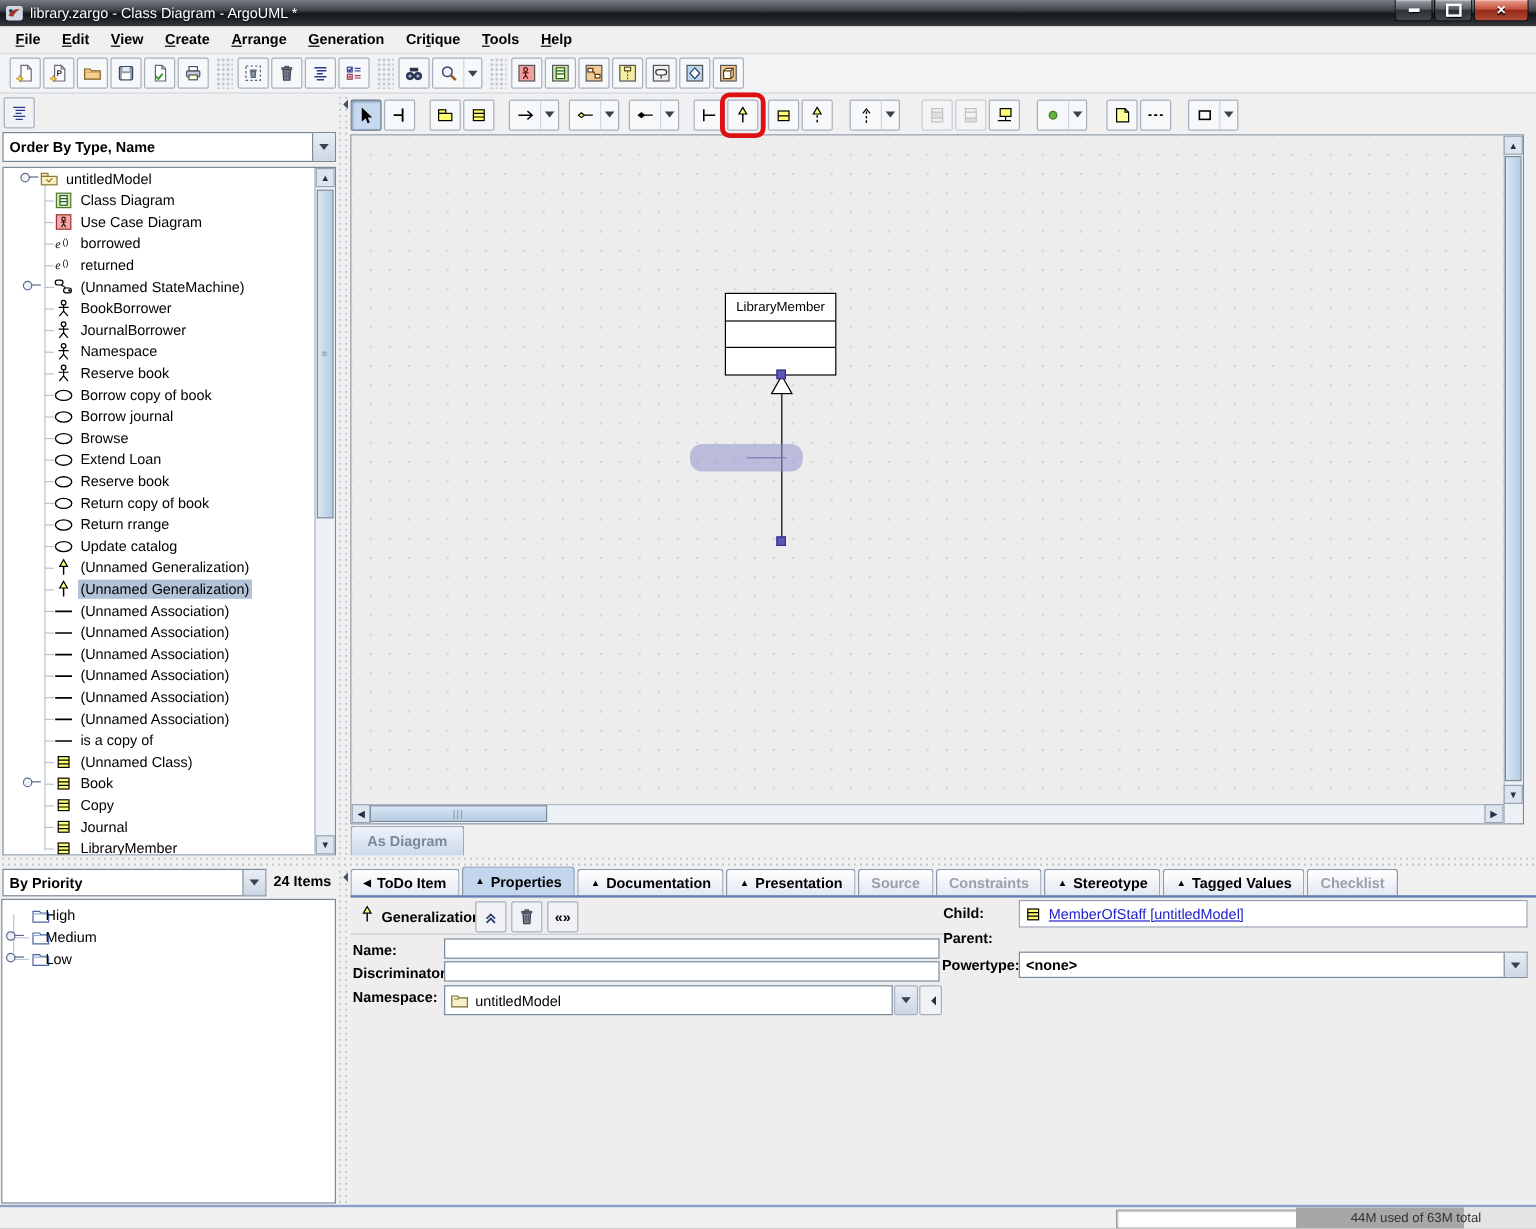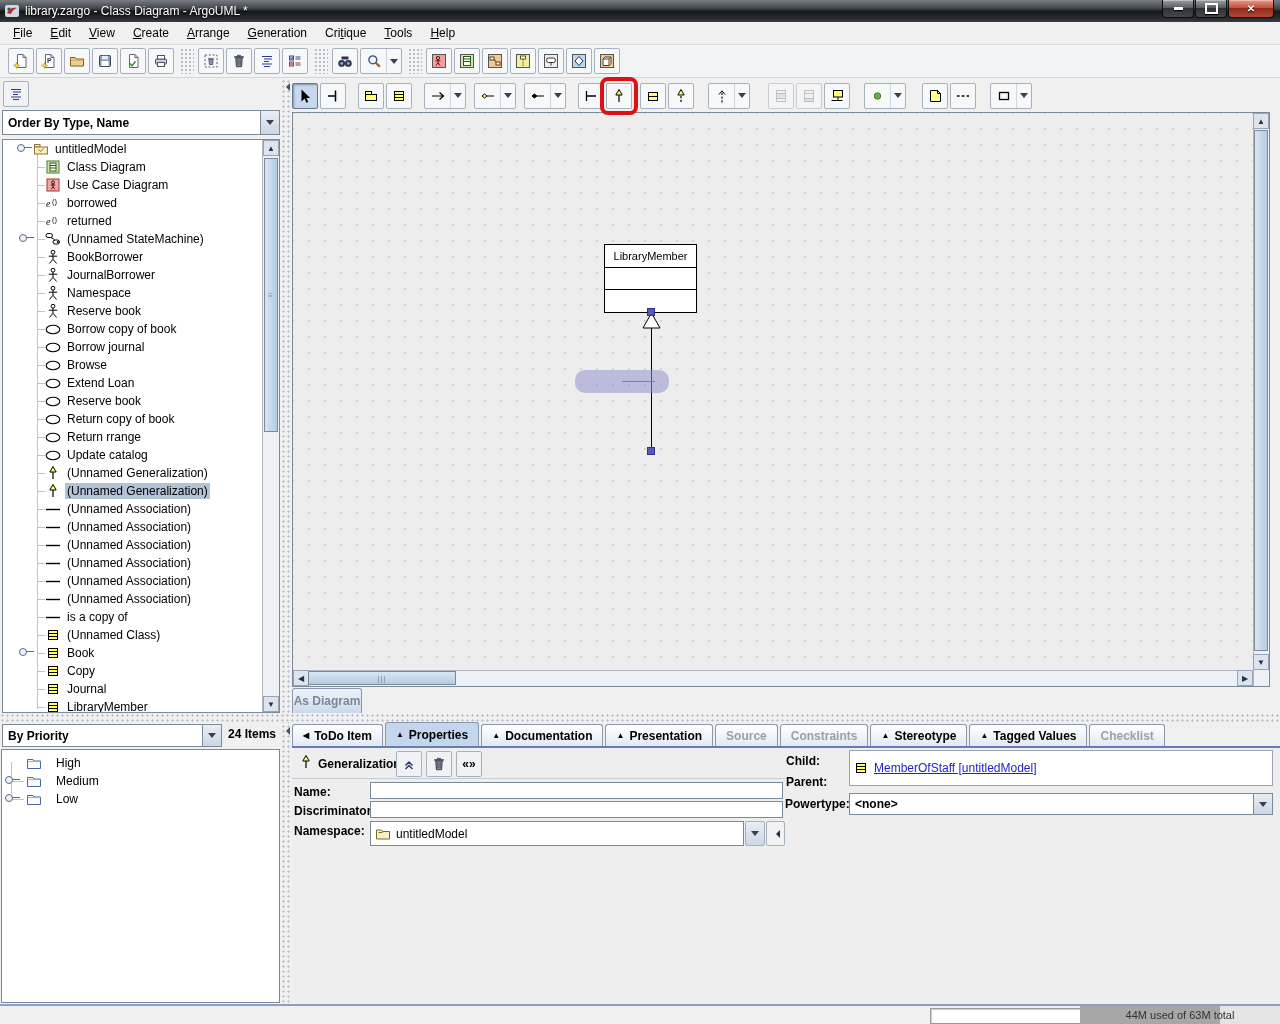--- a/index.html
+++ b/index.html
@@ -15,21 +15,21 @@
   .wb{width:30px;height:17px;border:1px solid #0d0f11;border-top:none;border-radius:0 0 4px 4px;
     background:linear-gradient(#9aa0a6 0%,#585d63 45%,#2e3237 50%,#44484d 100%);
     display:flex;align-items:center;justify-content:center;margin-left:1px;box-shadow:inset 0 1px 0 rgba(255,255,255,.35);}
   .wb.close{width:44px;background:linear-gradient(#e89a8c 0%,#c4513c 45%,#94291a 50%,#b04a36 100%);}
   .glyph-min{width:9px;height:3px;background:#fff;box-shadow:0 1px 1px #000;}
   .glyph-max{width:9px;height:7px;border:2px solid #fff;box-shadow:0 1px 1px #000;}
   .glyph-x{color:#fff;font-size:10px;font-weight:bold;text-shadow:0 1px 1px #000;}
   
   .menubar{position:absolute;left:0;top:22px;width:1280px;height:23px;background:#f0f0f0;
     border-bottom:1px solid #dcdcdc;display:flex;align-items:center;padding-left:4px;box-sizing:border-box;}
-  .menu-item{padding:2px 9px;font-weight:normal;cursor:default;}
+  .menu-item{padding:2px 9px;font-weight:bold;cursor:default;}
   
   .toolbar{position:absolute;display:flex;align-items:center;background:#f2f3f5;}
   .main-toolbar{left:0;top:45px;width:1280px;height:33px;border-bottom:1px solid #d4d6da;padding-left:8px;box-sizing:border-box;}
   .diagram-toolbar{left:292px;top:79px;width:988px;height:33px;background:#f0f0f0;}
   .tb-btn{width:26px;height:26px;border:1px solid #a7b0bd;background:#f7f8fa;border-radius:2px;
     display:flex;align-items:center;justify-content:center;margin-right:2px;flex:none;box-sizing:border-box;}
   .tb-group{display:flex;border:1px solid #a7b0bd;background:#f7f8fa;border-radius:2px;height:26px;margin-right:2px;flex:none;box-sizing:border-box;}
   .tb-group .inner{width:25px;height:24px;display:flex;align-items:center;justify-content:center;}
   .tb-group .dd{width:14px;display:flex;align-items:center;justify-content:center;border-left:1px solid #cfd6df;}
   .arr-down{width:0;height:0;border:4px solid transparent;border-top:5px solid #39414f;margin-top:4px;}
@@ -85,50 +85,50 @@
     background-image:radial-gradient(#d2d2d2 1px,transparent 1.3px);background-size:16px 16px;background-position:8px 8px;}
   .uml-class{position:absolute;background:#fff;border:1px solid #000;box-sizing:border-box;}
   .uml-title{height:23px;border-bottom:1px solid #000;display:flex;align-items:center;justify-content:center;
     font-size:11px;box-sizing:border-box;}
   .uml-comp{height:22px;border-bottom:1px solid #000;box-sizing:border-box;}
   .uml-comp:last-child{border-bottom:none;}
   .edge-line{position:absolute;width:1px;background:#000;}
   .sel-handle{position:absolute;width:8px;height:8px;background:#5a58b4;border:1px solid #32308a;box-sizing:border-box;}
   .name-label-sel{position:absolute;background:rgba(146,146,206,.55);border-radius:10px;}
   .name-label-sel .nl-line{position:absolute;left:47px;width:33px;top:11px;height:1px;background:#7c7cba;}
-  .asdiagram-tab{position:absolute;left:292px;top:688px;width:70px;height:25px;
+  .asdiagram-tab{position:absolute;left:292px;top:688px;width:95px;height:25px;
     background:linear-gradient(#eef3fa,#ccd9ea);border:1px solid #8a98ad;border-bottom:none;
     border-radius:3px 3px 0 0;display:flex;align-items:center;justify-content:center;
     font-weight:bold;color:#7c8799;box-sizing:border-box;}
   
   .details{position:absolute;left:292px;top:722px;width:988px;height:283px;}
   .dtabs{position:absolute;left:0;top:0;right:0;height:24px;display:flex;align-items:flex-end;}
   .dtab{height:22px;border:1px solid #8a98ad;border-bottom:none;border-radius:3px 3px 0 0;
     background:linear-gradient(#ffffff,#e3e9f2);display:flex;align-items:center;padding:0 10px;
     margin-right:2px;font-weight:bold;box-sizing:border-box;}
   .dtab .marker{font-size:8px;margin-right:5px;}
   .dtab.selected{background:#c3d6ee;height:24px;}
   .dtab.disabled{color:#9aa0aa;}
   .dcontent{position:absolute;left:0;top:24px;right:0;bottom:0;background:#eee;border-top:2px solid #657db0;}
   .phead-icon{position:absolute;left:6px;top:6px;}
   .phead-title{position:absolute;left:26px;top:9px;font-weight:bold;}
   .phead-sep{position:absolute;left:0;top:30px;width:495px;border-bottom:1px solid #c6ccd6;}
   .flabel{position:absolute;font-weight:bold;white-space:nowrap;}
   .tfield{position:absolute;background:#fff;border:1px solid #7a8a99;height:17px;font-size:12px;
     font-family:"Liberation Sans",sans-serif;padding:0 3px;box-sizing:border-box;}
-  .refbox{position:absolute;background:#fff;border:1px solid #9aa4b2;height:36px;display:flex;
+  .refbox{position:absolute;background:#fff;border:1px solid #9aa4b2;height:23px;display:flex;
     align-items:center;padding-left:3px;box-sizing:border-box;}
   .reflink{color:#2222cc;text-decoration:underline;margin-left:5px;white-space:nowrap;}
   
   .todo-box{position:absolute;left:1px;top:749px;width:279px;height:254px;background:#fff;
     border:1px solid #7a8a99;box-sizing:border-box;}
   .todo-box .trow .stub{left:9px;width:13px;}
   .todo-box .trow .handle{left:3px;}
   .todo-box .trow .ticon{left:24px;}
-  .todo-box .trow .tlabel{left:52px;}
+  .todo-box .trow .tlabel{left:34px;}
   .count-label{position:absolute;left:228px;top:727px;font-weight:bold;}
   
   .statusbar{position:absolute;left:0;top:1004px;width:1280px;height:20px;background:#f0f0f0;
     border-top:2px solid #8aa0c8;box-sizing:border-box;}
   .status-field{position:absolute;left:930px;top:2px;width:150px;height:14px;background:#fff;
     border:1px solid #9a9a9a;box-shadow:inset 1px 1px 1px #ccc;}
   .mem-widget{position:absolute;left:1080px;top:0;width:200px;height:18px;background:#e4e4e4;overflow:hidden;}
   .mem-fill{position:absolute;left:0;top:0;height:100%;width:70%;background:#a7a7a7;}
   .mem-text{position:absolute;left:0;top:0;width:100%;height:100%;display:flex;align-items:center;
     justify-content:center;font-size:11px;color:#333;}

